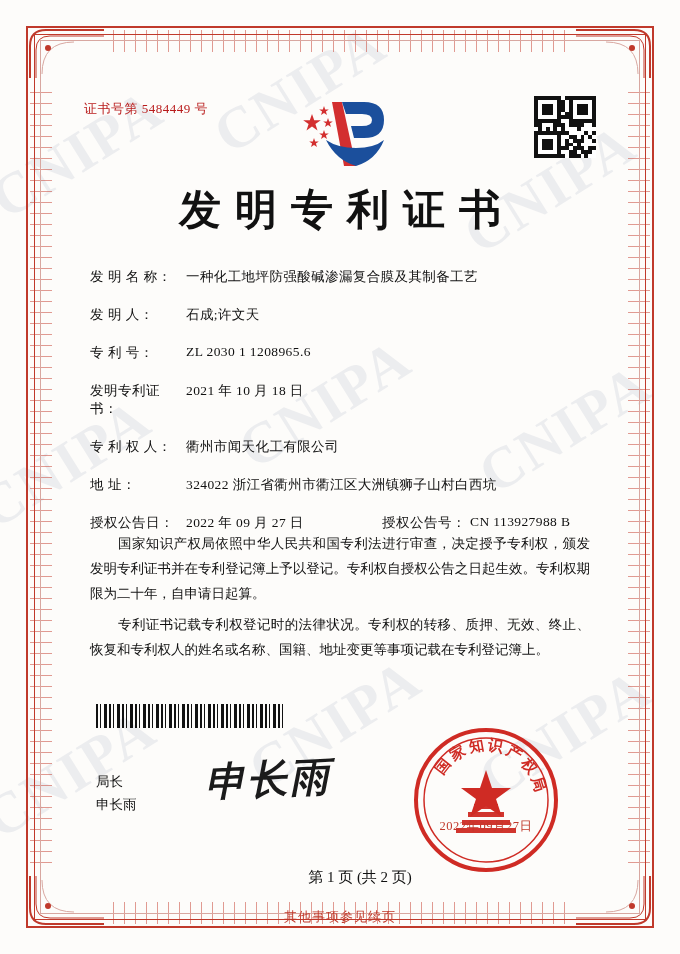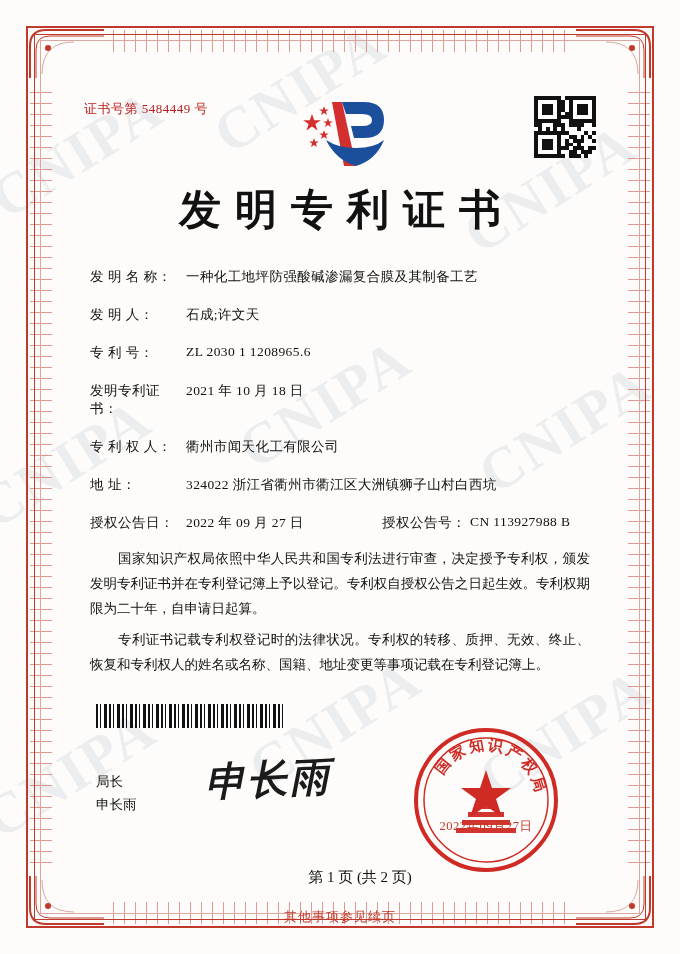--- a/index.html
+++ b/index.html
@@ -177,21 +177,21 @@
   .frow.pair .fvalue { flex: 0 0 auto; min-width: 196px; }
   .flabel2 {
     flex: 0 0 88px;
     letter-spacing: .5px;
   }
 
   
   .body-text {
     position: absolute;
     left: 90px;
-    top: 546px;
+    top: 531px;
     width: 500px;
     font-family: "Liberation Serif", "DejaVu Serif", serif;
     font-size: 13.5px;
     line-height: 25px;
     color: #111;
     text-align: justify;
   }
   .body-text p { margin: 0 0 6px 0; text-indent: 28px; }
 
   

